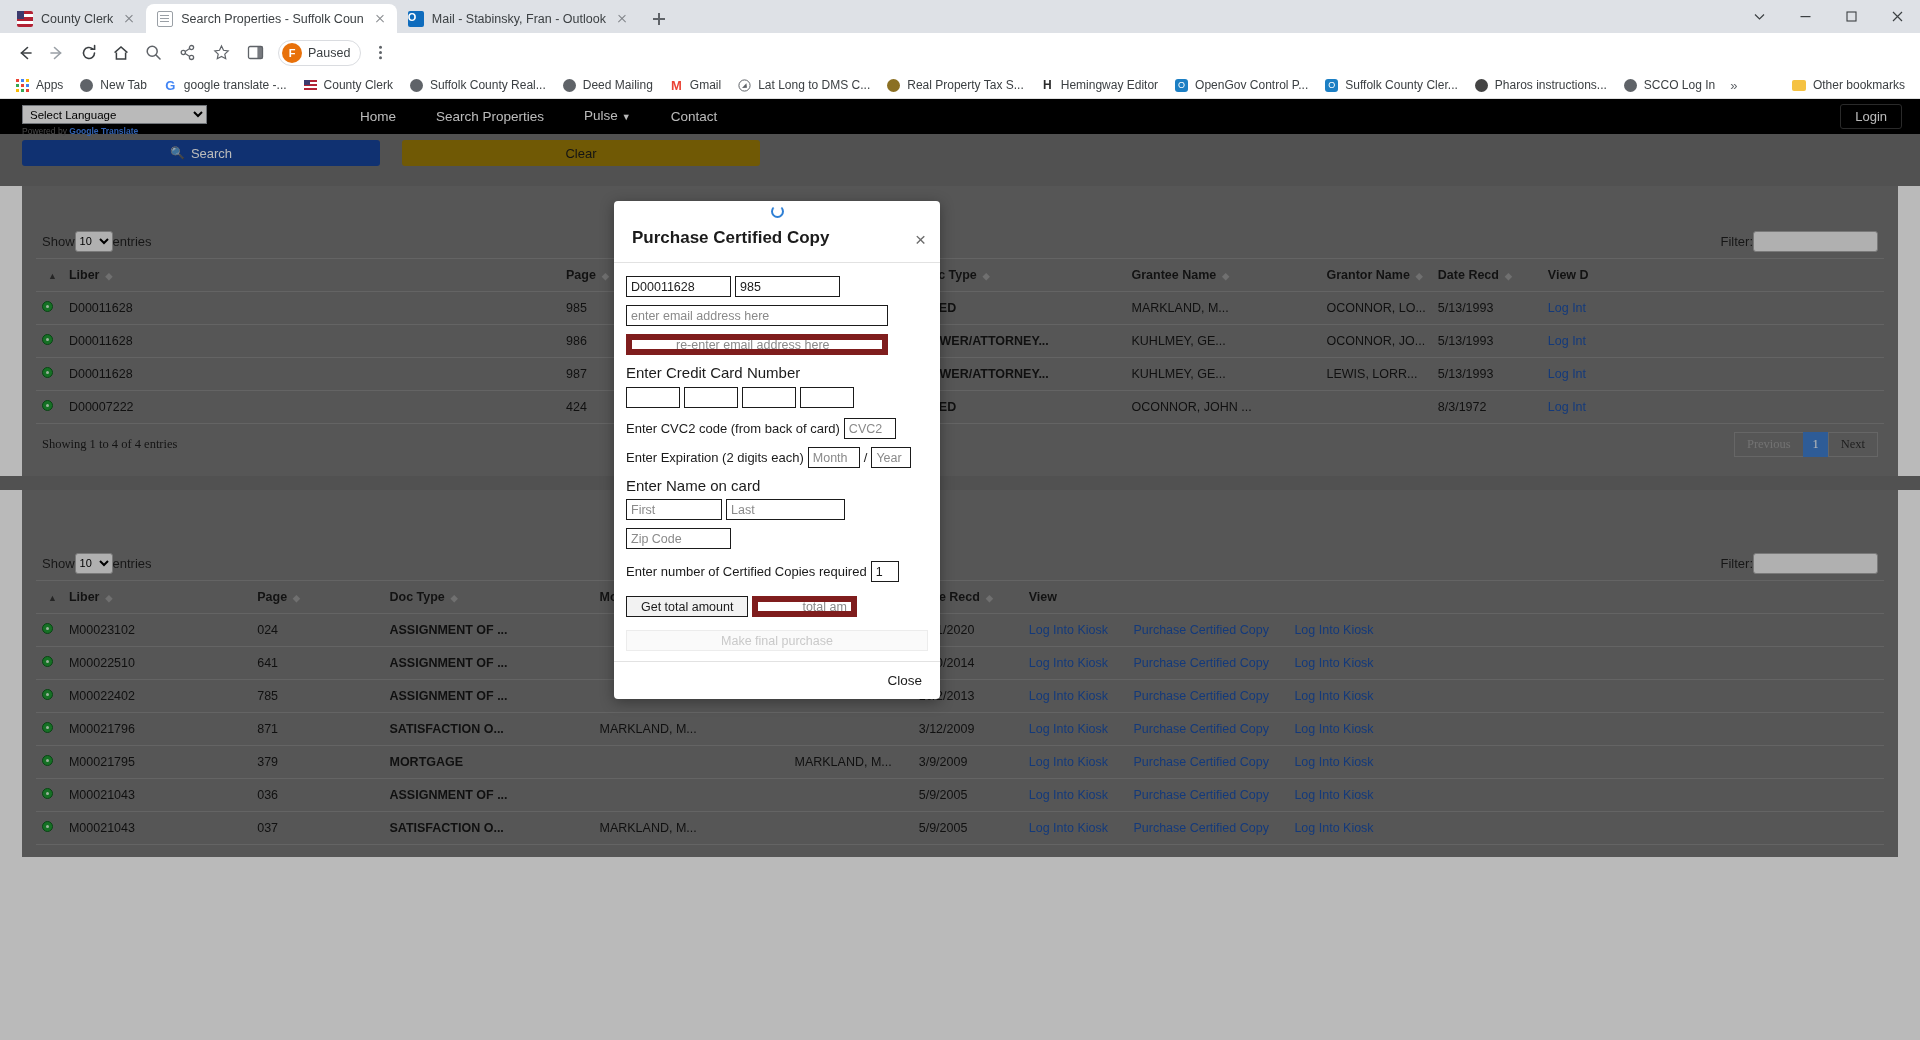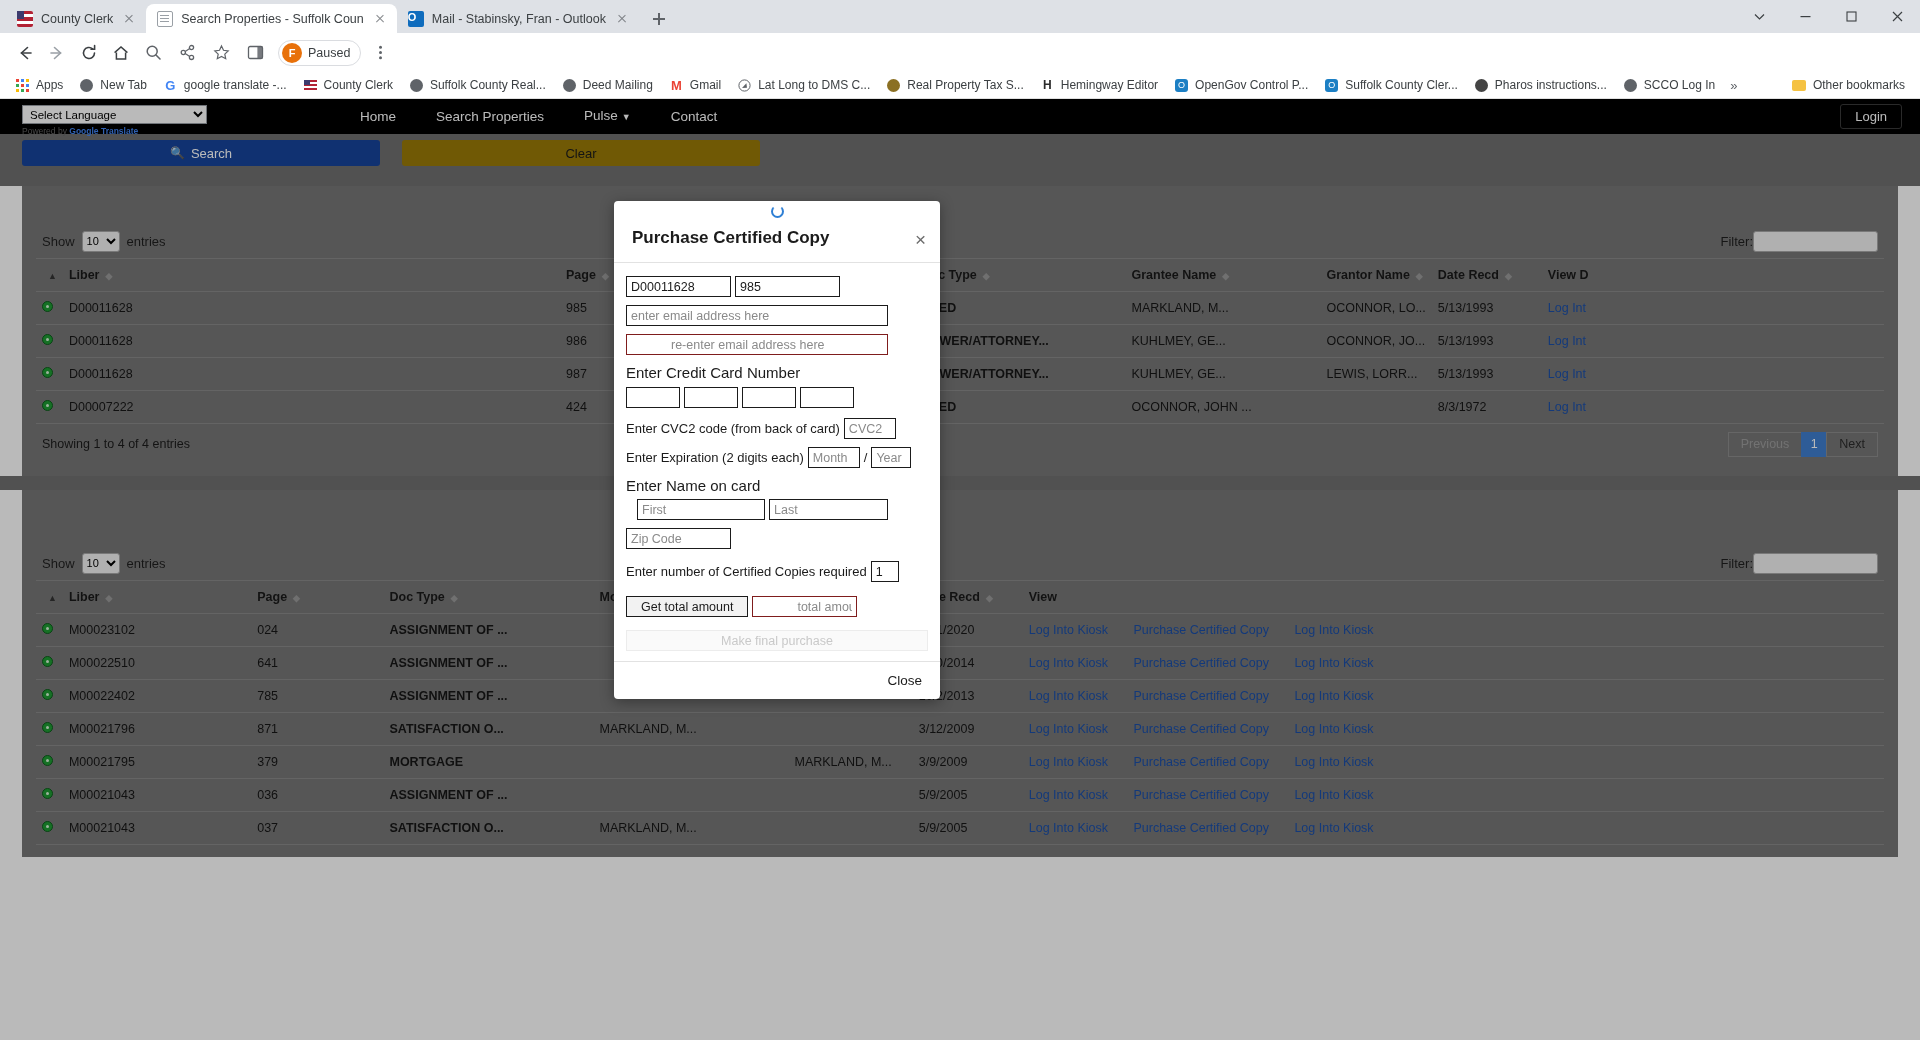--- a/index.html
+++ b/index.html
@@ -118,21 +118,21 @@
   .btn-clear {
     width:358px; height:26px; background:#9a7b08; color:#1b1b1b; border-radius:3px;
     font-size:13px; display:flex; align-items:center; justify-content:center; margin-left:22px;
   }
   .search-ico { font-size:12px; }
   .gapband { height:14px; background:#6f6f6f; }
   .panel { background:#777777; margin:0 22px; padding:0; }
   .panel-inner { padding:14px 14px 12px 14px; }
 
   .dt-top { display:flex; align-items:center; height:34px; padding:0 6px; position:relative; }
-  .dt-show { font-size:13px; color:#1f1f1f; display:flex; align-items:center; gap:7px; }
+  .dt-show { font-size:13px; color:#1f1f1f; display:flex; align-items:center; }
   .dt-select {
     width:38px; height:21px; font-size:11px; background:#f2f2f2;
     border:1px solid #a6a6a6; border-radius:3px;
     font-family:"Liberation Sans",sans-serif;
   }
   .dt-filter { position:absolute; right:6px; display:flex; align-items:center; font-size:13px; color:#1f1f1f; }
   .dt-filter input {
     width:125px; height:21px; border:1px solid #a6a6a6; background:#f2f2f2;
     border-radius:3px; font-family:"Liberation Sans",sans-serif; font-size:12px; padding:0 4px;
   }
@@ -154,21 +154,21 @@
   .greendot {
     width:11px; height:11px; border-radius:50%;
     background:#1f9c33; border:1px solid #0d5c1c; position:relative; display:inline-block;
   }
   .greendot::after {
     content:''; position:absolute; left:3px; top:3px; width:3px; height:3px;
     border-radius:50%; background:#d8f5d8;
   }
   a.kl { color:#1b4fa8; text-decoration:none; font-size:12.5px; }
 
-  .dt-bot { display:flex; align-items:center; height:40px; padding:0 6px; position:relative; }
+  .dt-bot { display:flex; align-items:center; height:40px; padding:0 6px; position:relative;font-family:Liberation Serif, serif; }
   .dt-info { font-size:12.5px; color:#1b1b1b; }
   .pager { position:absolute; right:6px; display:flex; }
   .pg {
     height:25px; min-width:48px; padding:0 12px; border:1px solid #8d8d8d;
     display:flex; align-items:center; justify-content:center; font-size:12.5px;
     color:#9d9d9d; background:#777; margin-left:-1px;
   }
   .pg.num { color:#fff; background:#3f7fd0; border-color:#3f7fd0; min-width:26px; padding:0; }
   .pg.next { color:#2b2b2b;text-align:center; }
 
@@ -189,31 +189,31 @@
   .modal-x {
     position:absolute; right:14px; top:8px; font-size:19px; color:#6d6d6d; line-height:1;
   }
   .modal-body { padding:13px 12px 10px 12px; }
   .mrow { display:flex; align-items:center; gap:4px; margin-bottom:8px; }
   .mlabel { font-size:13px; color:#1b1b1b; }
   .inp {
     border:1px solid #1b1b1b; background:#fff; height:21px; font-size:12.5px;
     padding:0 4px; font-family:"Liberation Sans",sans-serif; color:#1b1b1b;
   }
-  .inp.soft { border:1px solid #7f1d1d;padding-left:44px; }
+  .inp.soft { border:6px solid #7f1d1d;padding-left:44px; }
   .inp::placeholder { color:#8a8a8a; }
   .in-liber { width:105px; }
   .in-page { width:105px; }
   .in-email { width:262px; }
   .cc-group { display:flex; gap:4px; margin:6px 0 10px 0; }
   .in-cc { width:54px; height:21px; }
   .in-cvc { width:52px; }
   .in-mm { width:52px; }
   .in-yy { width:40px; }
-  .in-first { width:128px;margin-left:11px; }
+  .in-first { width:96px; }
   .in-last { width:119px; }
   .in-zip { width:105px; }
   .in-copies { width:28px; text-align:left; }
   .in-total { width:105px; }
   .sect { margin:9px 0 5px 0; font-size:15px; }
   .btn-total {
     height:21px; background:#f2f2f2; border:1px solid #1b1b1b;
     font-size:12.5px; padding:0 14px; display:flex; align-items:center;
     font-family:"Liberation Sans",sans-serif; color:#1b1b1b;
   }

